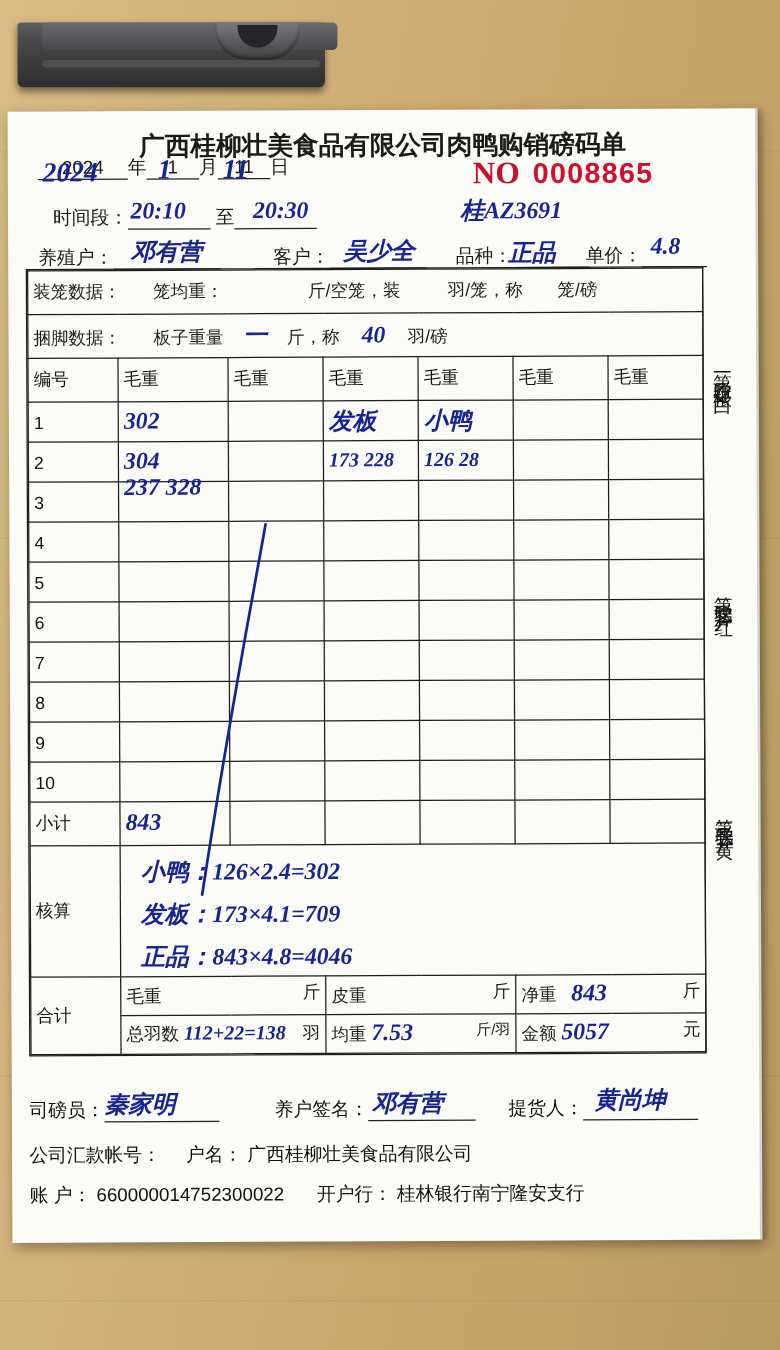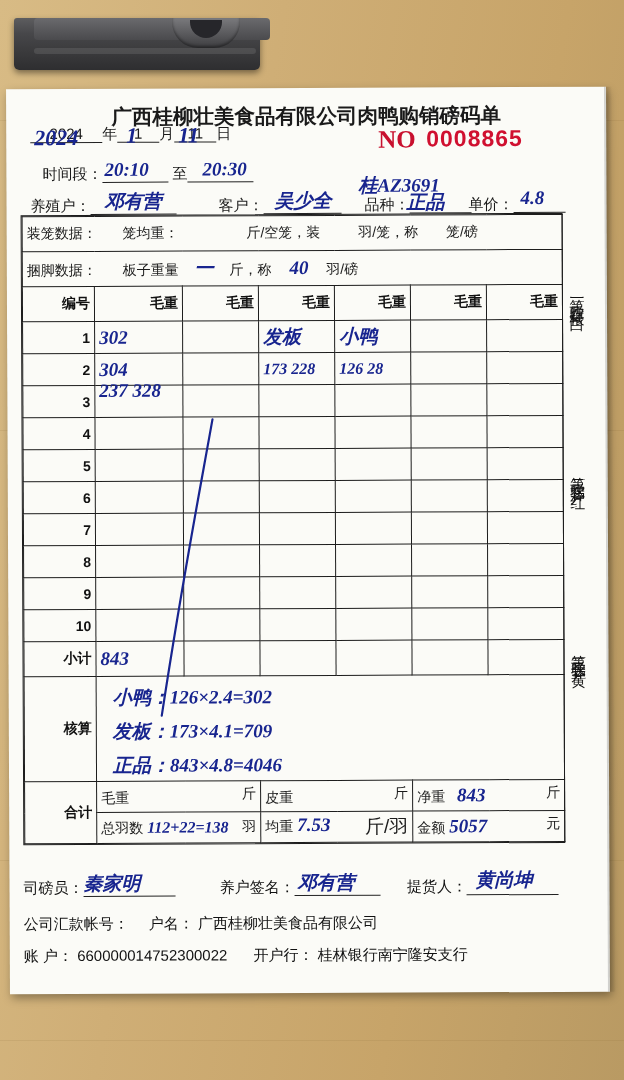--- a/index.html
+++ b/index.html
@@ -163,31 +163,31 @@
   }
   table.main td {
     border: 1.1px solid #1d1d1d;
     font-size: 14px;
     color: #111;
     padding: 0 4px;
     height: 30px;
     vertical-align: middle;
     position: relative;
   }
-  td.center { text-align: right; font-weight: bold; }
+  td.center { text-align: left; }
   .cellhw {
     font-family: "Liberation Serif", serif;
     color: #18258f;
     font-style: italic;
     font-weight: bold;
     font-size: 19px;
     white-space: nowrap;
   }
   .small-note {
-    font-size: 19px;
+    font-size: 12px;
   }
 
   
   #side-strip {
     position: absolute;
     left: 558px;
     top: 128px;
     width: 40px;
     height: 640px;
   }
@@ -258,21 +258,21 @@
       <div id="no-label">NO</div>
       <div id="no-value">0008865</div>
 
       <div class="hdr-row pr" style="left:36px; top:76px;">
         <span>时间段：</span><span class="ul" style="width:66px;">&nbsp;</span>
         <span>至</span><span class="ul" style="width:66px;">&nbsp;</span>
       </div>
       <div class="hwv" style="left:98px; top:70px;">20:10</div>
       <div class="hwv" style="left:196px; top:70px;">20:30</div>
 
-      <div class="hwv" style="left:352px; top:68px;margin-top:17px;">桂AZ3691</div>
+      <div class="hwv" style="left:362px; top:68px;">桂AZ3691</div>
 
       <div class="hdr-row pr" style="left:24px; top:108px;">
         <span>养殖户：</span><span class="ul" style="width:86px;">&nbsp;</span>
       </div>
       <div class="hwv" style="left:98px; top:100px;">邓有营</div>
 
       <div class="hdr-row pr" style="left:212px; top:108px;">
         <span>客户：</span><span class="ul" style="width:78px;">&nbsp;</span>
       </div>
       <div class="hwv" style="left:268px; top:100px;">吴少全</div>

